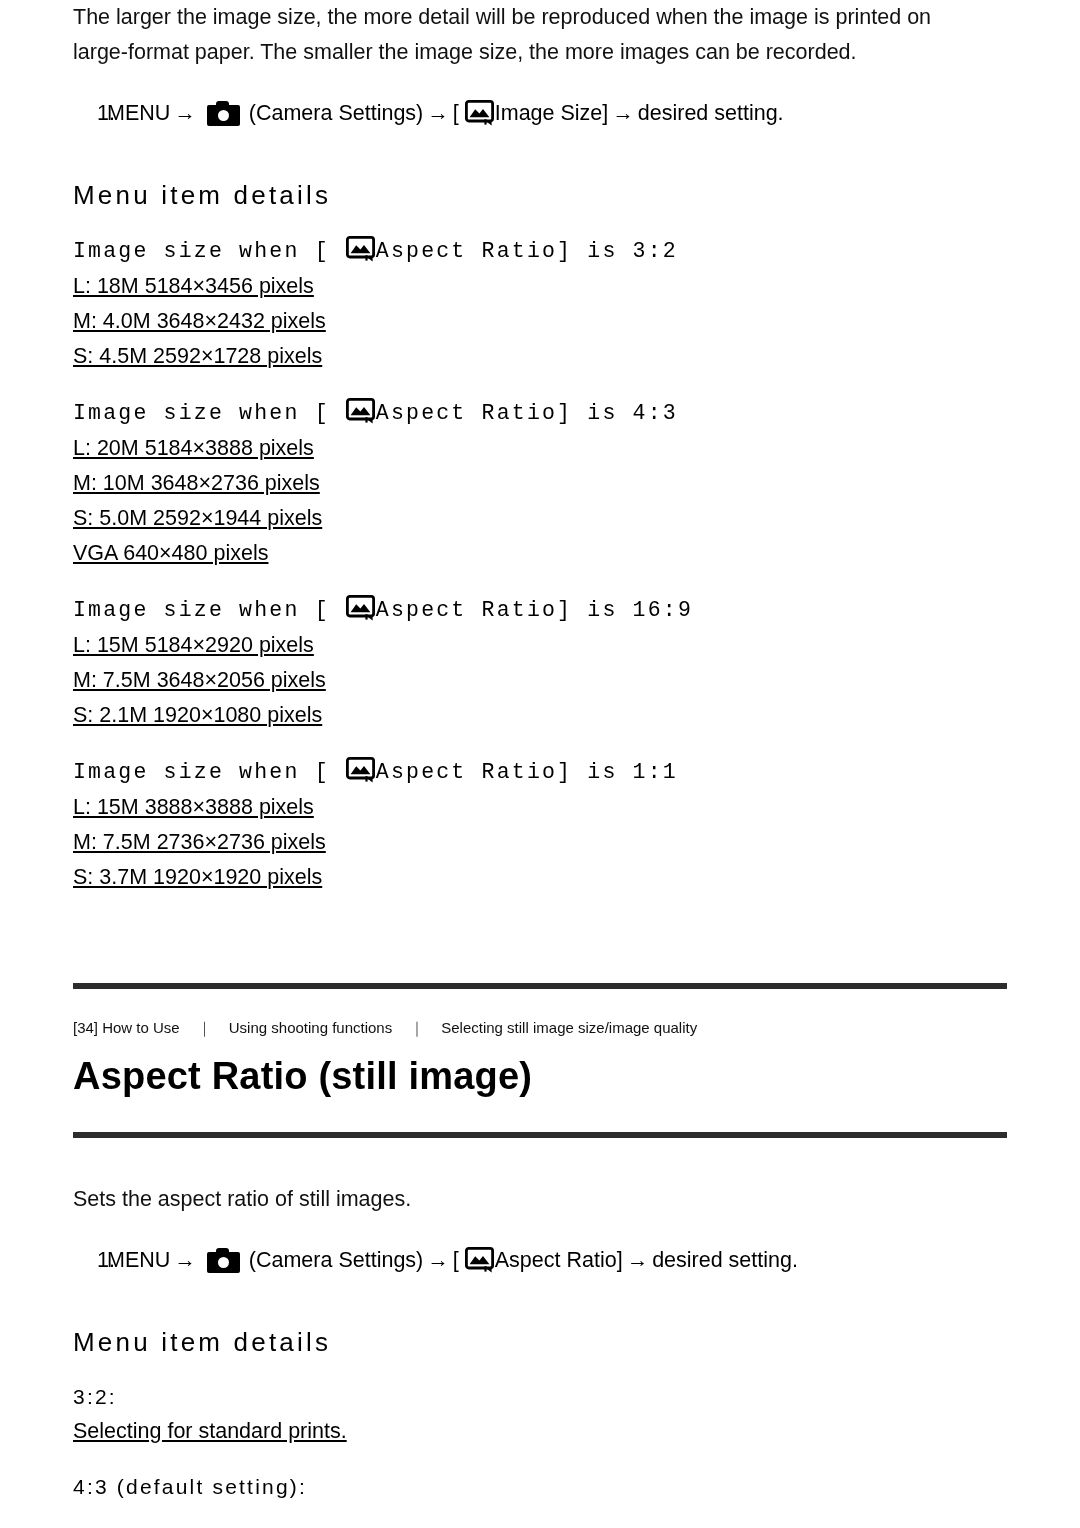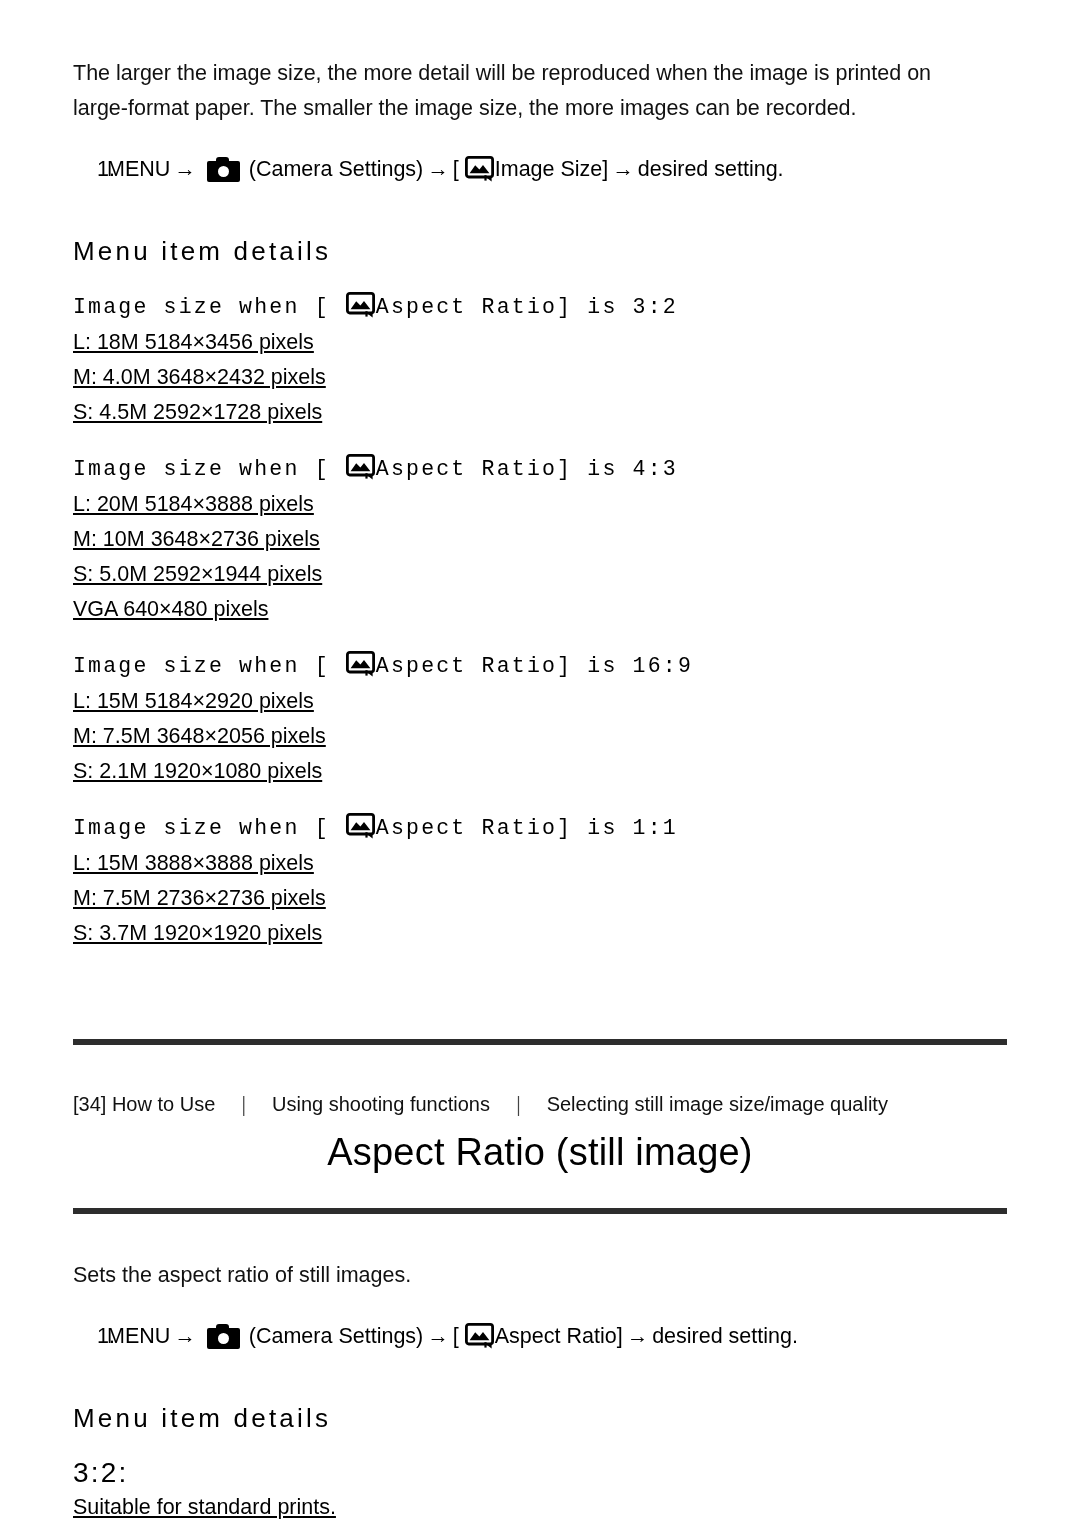--- a/index.html
+++ b/index.html
@@ -24,21 +24,20 @@
   }
 
   
   .para {
     font-size: 21.5px;
     line-height: 35px;
     color: #111;
     margin: 0;
   }
   .intro {
-    padding-top: 56px;
     width: 890px;
   }
 
   
   .steplist {
     margin: 26px 0 0 0;
     padding: 0;
     list-style: none;
   }
   .step {
@@ -116,55 +115,54 @@
     font-family: Liberation Mono, monospace;
   }
   .spec-line {
     font-size: 21.5px;
     line-height: 35px;
     letter-spacing: 0;
     margin: 0;
     text-decoration: underline;
   }
   .opt-head {
-    font-size: 28px;
+    font-size: 21px;
     letter-spacing: 2.2px;
     line-height: 35px;
     margin: 20px 0 0 0;
   }
 
   
   .rule {
     height: 6px;
     background: #2d2d2d;
     margin: 0;
   }
   .rule-top { margin-top: 88px; }
 
   
   .breadcrumb {
-    font-size: 20px;
+    font-size: 15px;
     line-height: 30px;
-    margin-top: 44px;
+    margin-top: 24px;
     color: #111;
     white-space: nowrap;
   }
   .crumb-sep {
     display: inline-block;
     padding: 0 13px;
     color: #444;
     font-weight: 300;
   }
   h1.doc-title {
     font-size: 38px;
-    font-weight: normal;
+    font-weight: bold;
     line-height: 50px;
     margin: 8px 0 0 0;
     letter-spacing: 0.2px;
-    text-align: center;
   }
   .rule-bottom { margin-top: 31px; }
 
   .lower-body { padding-top: 44px; }
 </style>
 </head>
 <body>
 
 <div class="page">
 
@@ -314,18 +312,18 @@
         </span>
         <span>Aspect Ratio]</span>
         <span class="arrow">→</span>
         <span>desired setting.</span>
       </li>
     </ol>
 
     <h2 class="section-head">Menu item details</h2>
 
     <div class="opt-head">3:2:</div>
-    <div class="spec-line">Suitable for standard prints.</div>
+    <div class="spec-line">Selecting for standard prints.</div>
 
     <div class="opt-head">4:3 (default setting):</div>
   </div>
 
 </div>
 
 </body></html>

